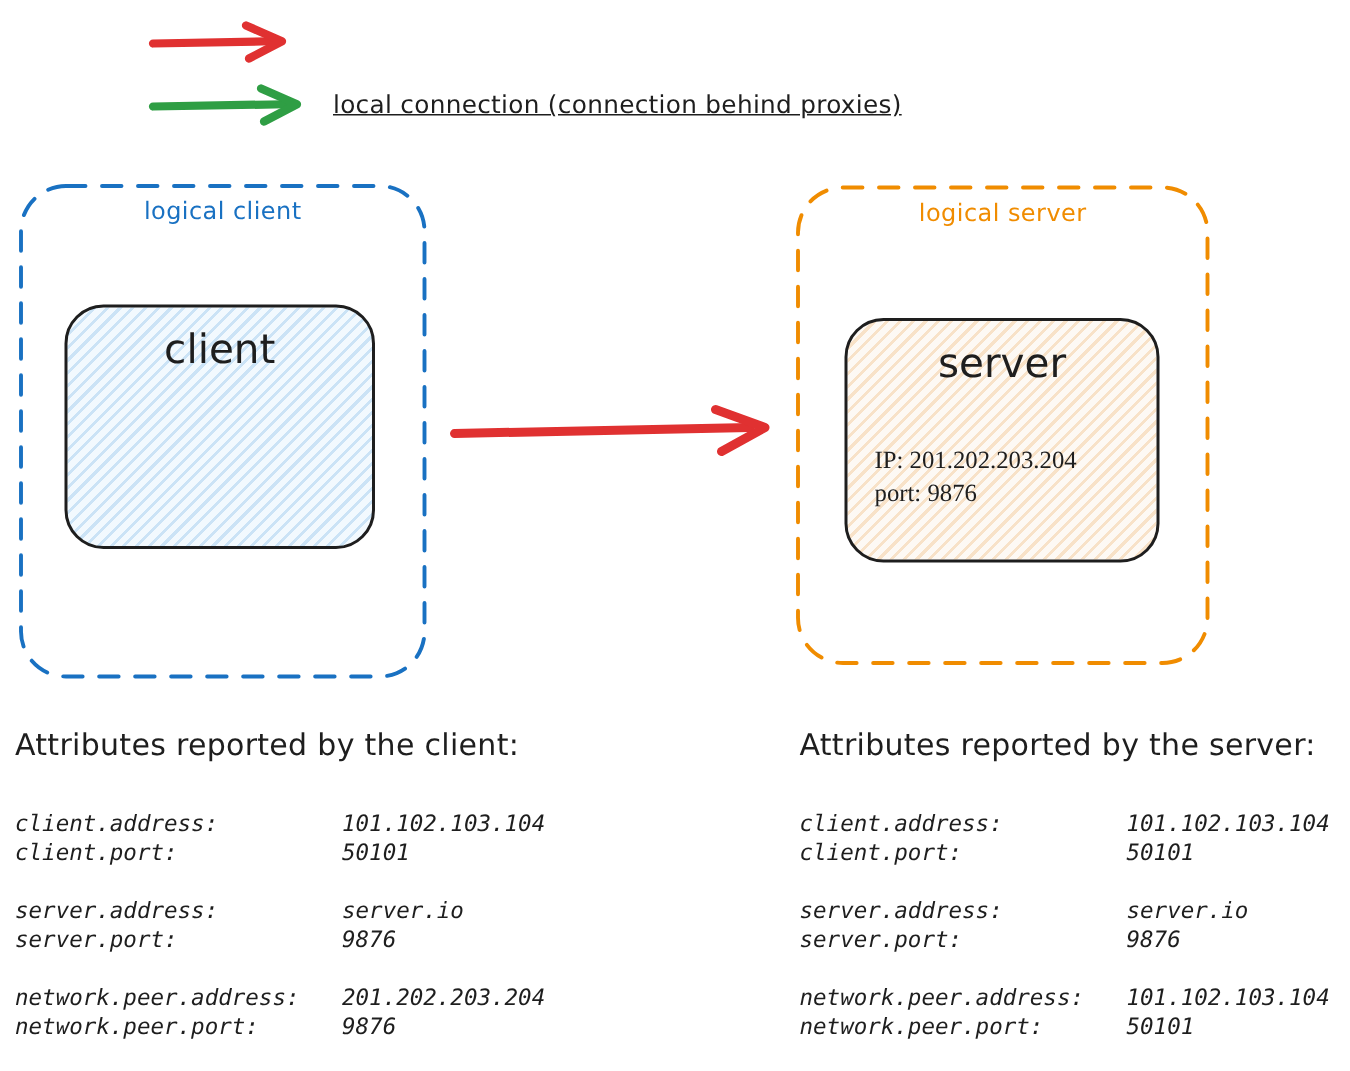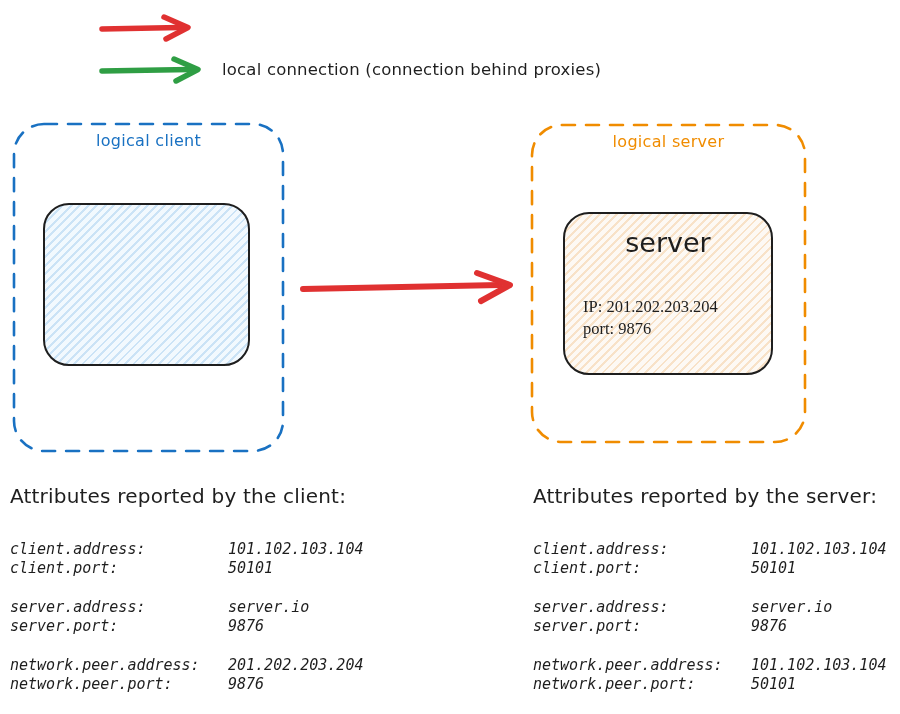--- a/index.html
+++ b/index.html
@@ -96,30 +96,31 @@
       <path d="M68 4 L92 14.5 L70 26"></path>
     </g>
   </svg>
 
   <svg class="abs" style="left:96px; top:55px;" width="116" height="32">
     <g fill="none" stroke-width="5.5" stroke-linecap="round" stroke-linejoin="round" stroke="#2f9e44">
       <path d="M6 16 L94 14.5"></path>
       <path d="M78 4 L102 14.5 L80 26"></path>
     </g>
   </svg>
-  <div class="abs legend-label" style="left:222px; top:60px;">local connection (connection behind proxies)</div>
+  <div class="abs legend-label" style="left:222px; top:60px;text-decoration:underline;">local connection (connection behind proxies)</div>
 
   <div class="abs" style="left:12px; top:122px; width:273px; height:331px;">
     <svg width="273" height="331">
       <rect x="2" y="2" width="269" height="327" rx="30" ry="30" fill="none" stroke="#1971c2" stroke-width="2.6" stroke-dasharray="13 11" stroke-linecap="round"></rect>
     </svg>
     <div class="group-label blue">logical client</div>
   </div>
 
   <div class="node client-fill" style="left:43px; top:203px; width:207px; height:163px;">
+    <div class="node-title">client</div>
   </div>
 
   <div class="abs" style="left:530px; top:123px; width:277px; height:321px;">
     <svg width="277" height="321">
       <rect x="2" y="2" width="273" height="317" rx="30" ry="30" fill="none" stroke="#f08c00" stroke-width="2.6" stroke-dasharray="13 11" stroke-linecap="round"></rect>
     </svg>
     <div class="group-label orange">logical server</div>
   </div>
 
   <div class="node server-fill" style="left:563px; top:212px; width:210px; height:163px;">

